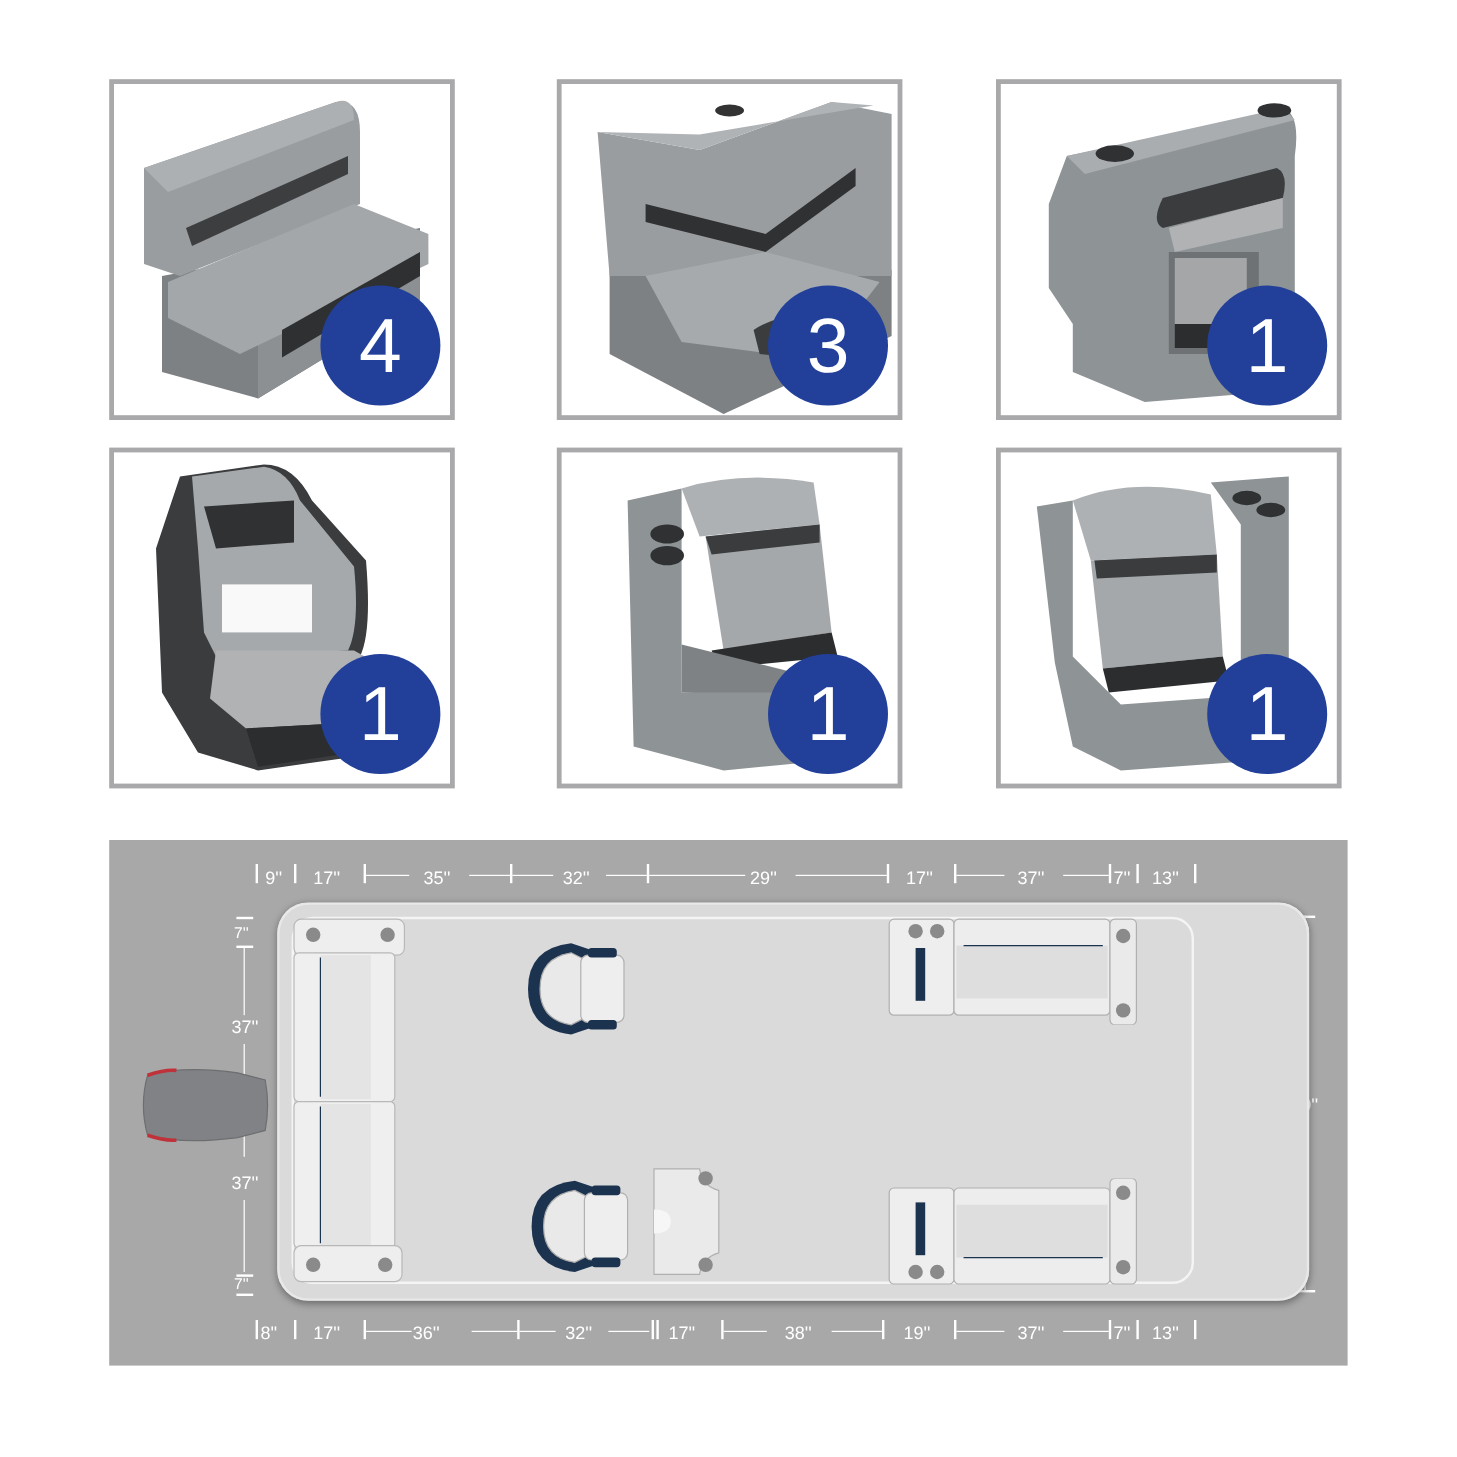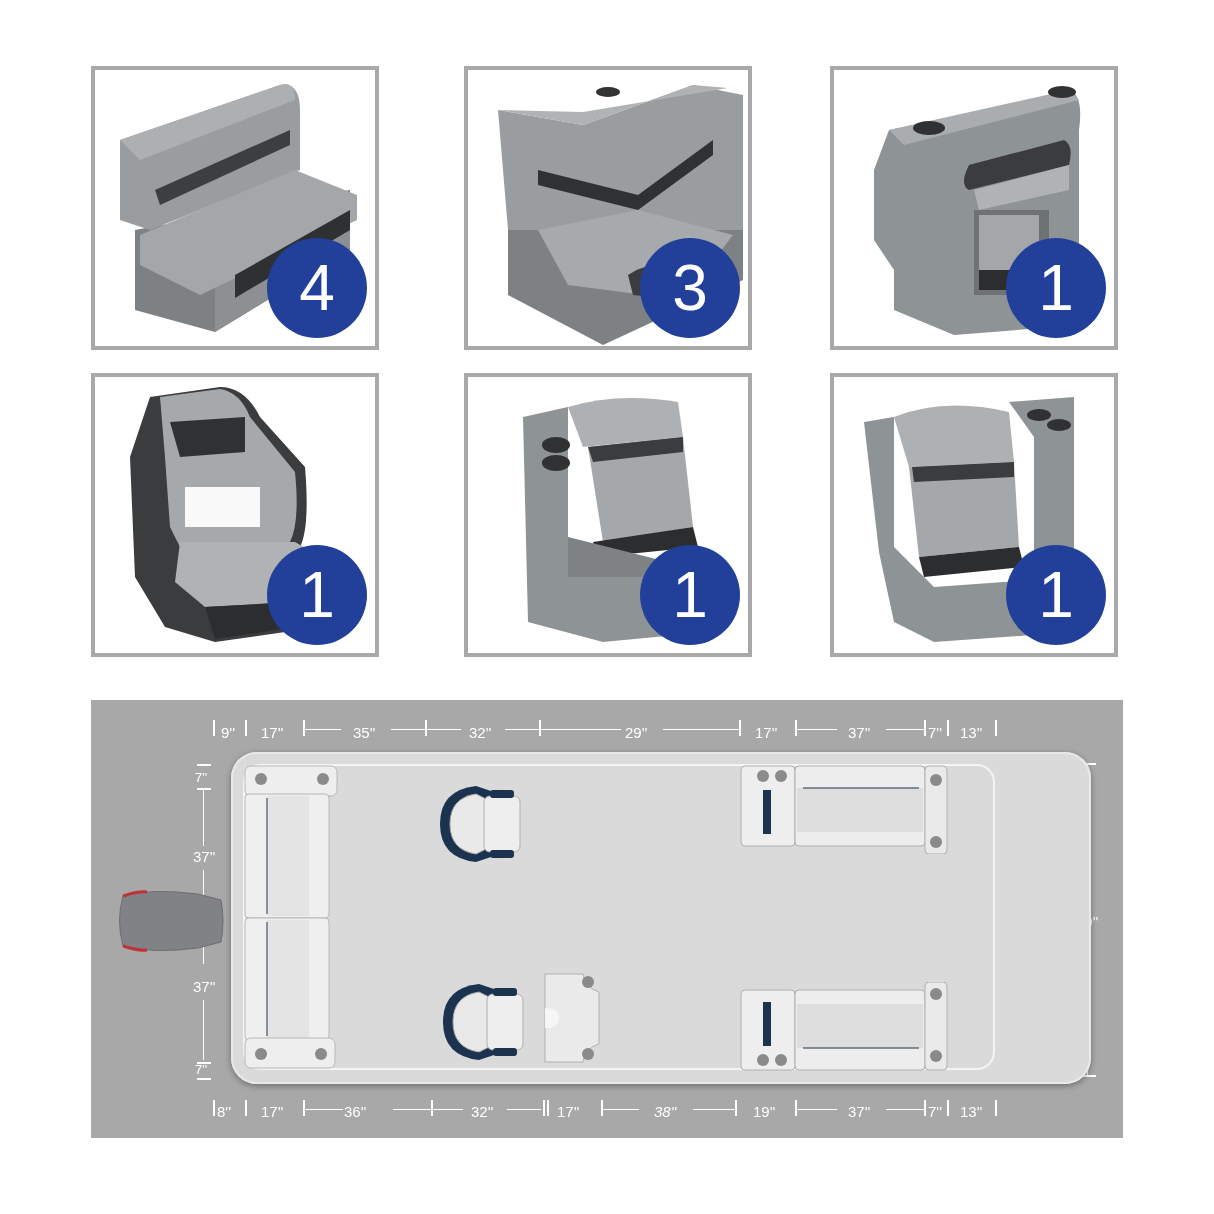--- a/index.html
+++ b/index.html
@@ -161,21 +161,21 @@
     <div class="dimline" style="left:302px;top:409px;width:38px;height:1px;"></div>
     <div class="dimline" style="left:340px;top:400px;width:2px;height:16px;"></div>
     <div class="dimline" style="left:342px;top:409px;width:30px;height:1px;"></div>
     <span class="dim" style="left:380px;top:403px;">32''</span>
     <div class="dimline" style="left:416px;top:409px;width:34px;height:1px;"></div>
     <div class="dimline" style="left:452px;top:400px;width:2px;height:16px;"></div>
     <div class="dimline" style="left:456px;top:400px;width:2px;height:16px;"></div>
     <span class="dim" style="left:466px;top:403px;">17''</span>
     <div class="dimline" style="left:510px;top:400px;width:2px;height:16px;"></div>
     <div class="dimline" style="left:512px;top:409px;width:36px;height:1px;"></div>
-    <span class="dim" style="left:563px;top:403px;font-style:italic;">38''</span>
+    <span class="dim" style="left:563px;top:403px;">38''</span>
     <div class="dimline" style="left:602px;top:409px;width:42px;height:1px;"></div>
     <div class="dimline" style="left:644px;top:400px;width:2px;height:16px;"></div>
     <span class="dim" style="left:662px;top:403px;">19''</span>
     <div class="dimline" style="left:704px;top:400px;width:2px;height:16px;"></div>
     <div class="dimline" style="left:706px;top:409px;width:40px;height:1px;"></div>
     <span class="dim" style="left:757px;top:403px;">37''</span>
     <div class="dimline" style="left:795px;top:409px;width:38px;height:1px;"></div>
     <div class="dimline" style="left:833px;top:400px;width:2px;height:16px;"></div>
     <span class="dim" style="left:837px;top:403px;">7''</span>
     <div class="dimline" style="left:856px;top:400px;width:2px;height:16px;"></div>

